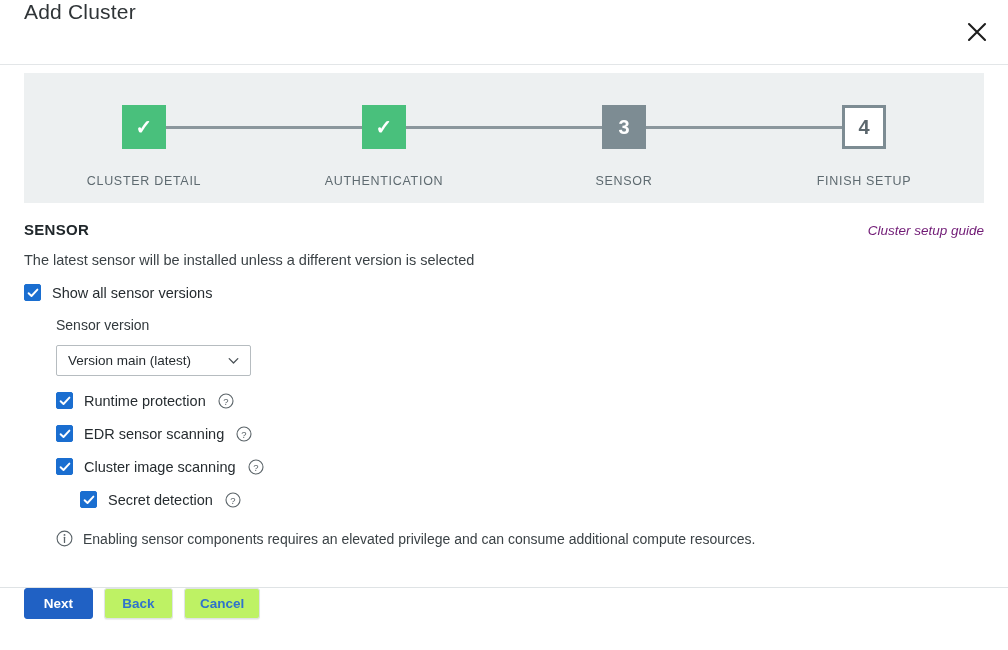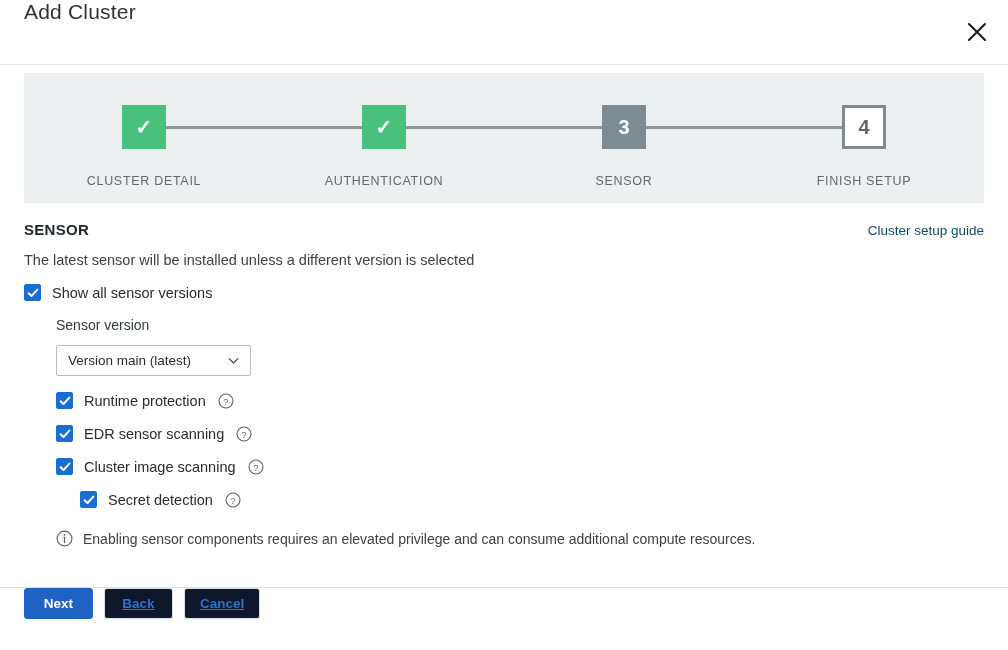--- a/index.html
+++ b/index.html
@@ -112,23 +112,24 @@
     justify-content: space-between;
   }
   .section-title {
     font-size: 15px;
     font-weight: 700;
     color: #20272b;
     letter-spacing: .3px;
   }
   .guide-link {
     font-size: 13.5px;
-    color: #0c4a6e;
+    color: #701a75;
     text-decoration: none;
     cursor: pointer;
+    font-style: italic;
   }
   .section-desc {
     margin-top: 14px;
     font-size: 14.5px;
     color: #3b4246;
   }
 
   
   .cb-row {
     display: flex;
@@ -229,25 +230,24 @@
     display: inline-flex;
     align-items: center;
     justify-content: center;
   }
   .btn-primary {
     background: #2061c4;
     color: #ffffff;
     border: 1px solid #2061c4;
   }
   .btn-secondary {
-    background: #0f172a;
+    background: #bef264;
     color: #2f72cd;
     border: 1px solid #dfe3e6;
     box-shadow: 0 1px 1px rgba(0,0,0,.07);
-    text-decoration: underline;
   }
 </style>
 </head>
 <body>
 
 <div class="modal-header">
   <div class="modal-title">Add Cluster</div>
   <button class="close-btn">
     <span>
       <svg width="22" height="22" viewBox="0 0 22 22" aria-hidden="true">

